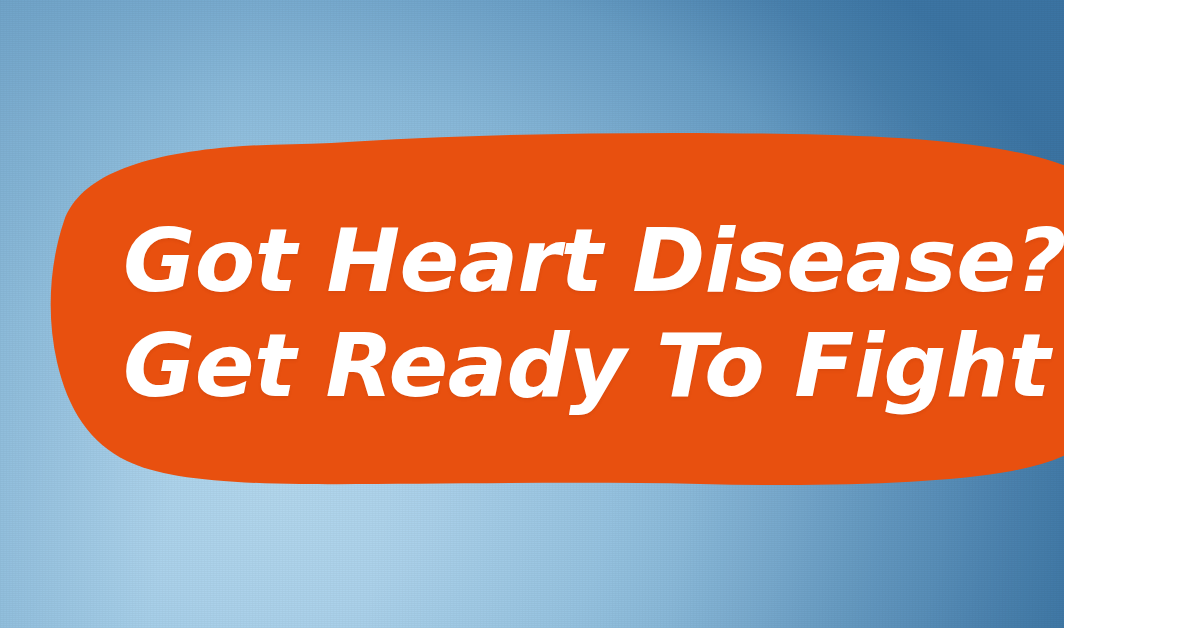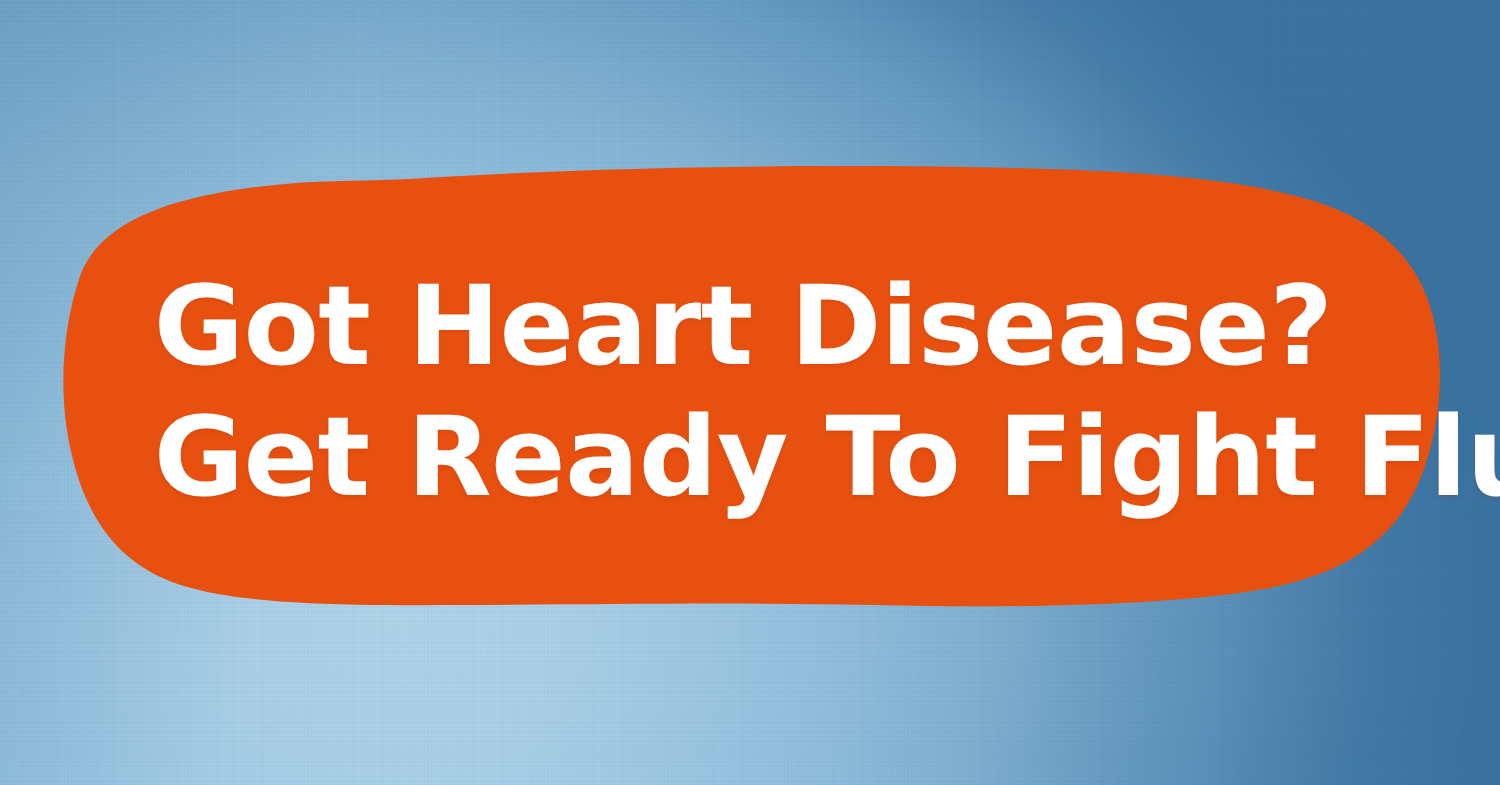--- a/index.html
+++ b/index.html
@@ -2,24 +2,25 @@
 <html><head>
 <meta charset="utf-8">
 <style>
   html, body {
     margin: 0;
     padding: 0;
     background: #ffffff;
   }
   #poster {
     position: relative;
-    width: 1200px;
+    width: 1064px;
     height: 628px;
     overflow: hidden;
     font-family: "DejaVu Sans", sans-serif;
+    font-style: italic;
   }
 
   
   .bg {
     position: absolute;
     inset: 0;
     background:
       radial-gradient(ellipse 880px 700px at 26% 78%,
         #b2d6ec 0%,
         #abd1ea 18%,

